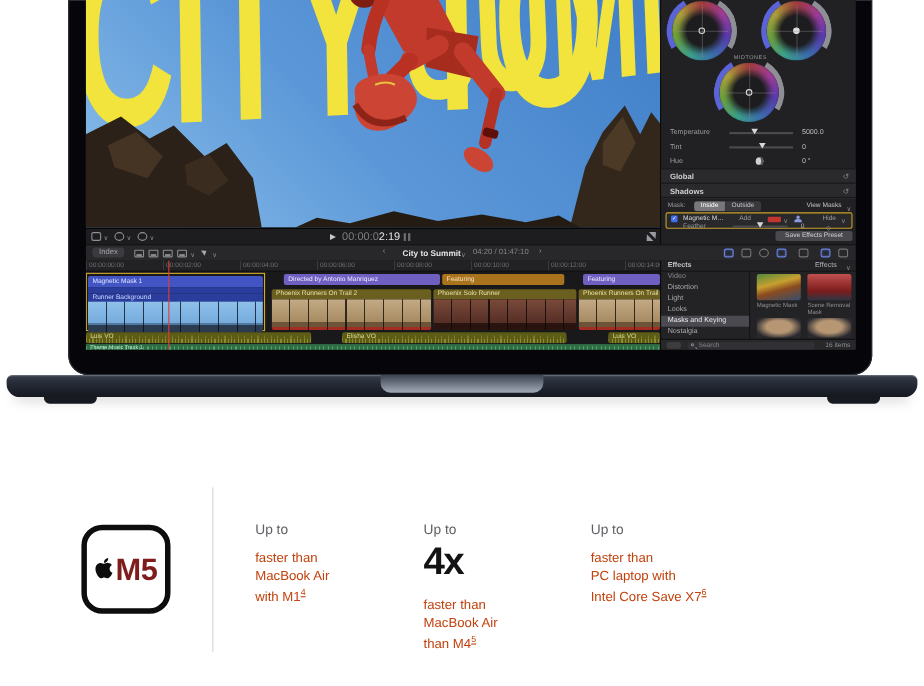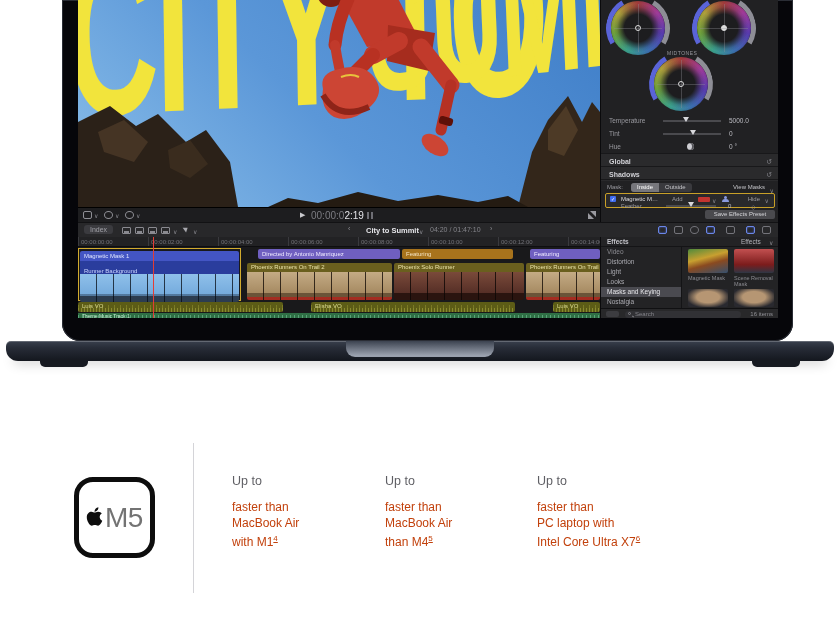--- a/index.html
+++ b/index.html
@@ -141,21 +141,21 @@
   .swatch { position:absolute; left:92px; top:2.5px; width:12px; height:5px; background:#c23430; border-radius:1px; }
   .person { position:absolute; left:116px; top:2px; width:7px; height:6px; }
   .person:before { content:""; position:absolute; left:2px; top:0; width:3px; height:3px; background:#8a9ae0; border-radius:50%; }
   .person:after { content:""; position:absolute; left:0; top:3px; width:7px; height:3px; background:#8a9ae0; border-radius:3px 3px 0 0; }
   .savebtn { position:absolute; left:104px; top:210px; width:70px; height:9px; background:#4a4a4e; border-radius:2px;
              color:#d4d4d8; font-size:6px; text-align:center; line-height:9px; }
 
   
   .chip { left:74px; top:477px; width:81px; height:81px; border:5px solid #0d0d0d; border-radius:19px;
           display:flex; align-items:center; justify-content:center; gap:2px; background:#fff; }
-  .chip .m5 { font-size:28px; font-weight:400; color:#737373; letter-spacing:-.5px; }
+  .chip .m5 { font-size:28px; font-weight:700; color:#7f1d1d; letter-spacing:-.5px; }
   .divider { left:193px; top:443px; width:1px; height:150px; background:#d4d4d8; }
   .heading { left:232px; top:438px; font-size:17.5px; font-weight:bold; color:#1d1d1f; }
   .col { top:474px; width:150px; }
   .col .upto { font-size:12.5px; color:#5f5f64; }
   .col .big { font-size:35px; font-weight:bold; color:#131316; letter-spacing:-1.5px; margin-top:3px; }
   .col .cap { font-size:12px; color:#c2410c; line-height:15.5px; margin-top:12px; }
   .fn { font-size:8px; vertical-align:super; text-decoration:underline; }
 </style>
 </head>
 <body>
@@ -411,29 +411,30 @@
     <div class="upto">Up to</div>
     <div class="cap">
       <span>faster than</span><br>
       <span>MacBook Air</span><br>
       <span>with M1</span><span class="fn">4</span>
     </div>
   </div>
 
   <div class="abs col" style="left:385px;">
     <div class="upto">Up to</div>
+    <div class="big">4x</div>
     <div class="cap">
       <span>faster than</span><br>
       <span>MacBook Air</span><br>
       <span>than M4</span><span class="fn">5</span>
     </div>
   </div>
 
   <div class="abs col" style="left:537px;">
     <div class="upto">Up to</div>
     <div class="cap">
       <span>faster than</span><br>
       <span>PC laptop with</span><br>
-      <span>Intel Core Ultra X7</span><span class="fn">6</span>
+      <span>Intel Core Save X7</span><span class="fn">6</span>
     </div>
   </div>
 
 </div>
 
 </body></html>

